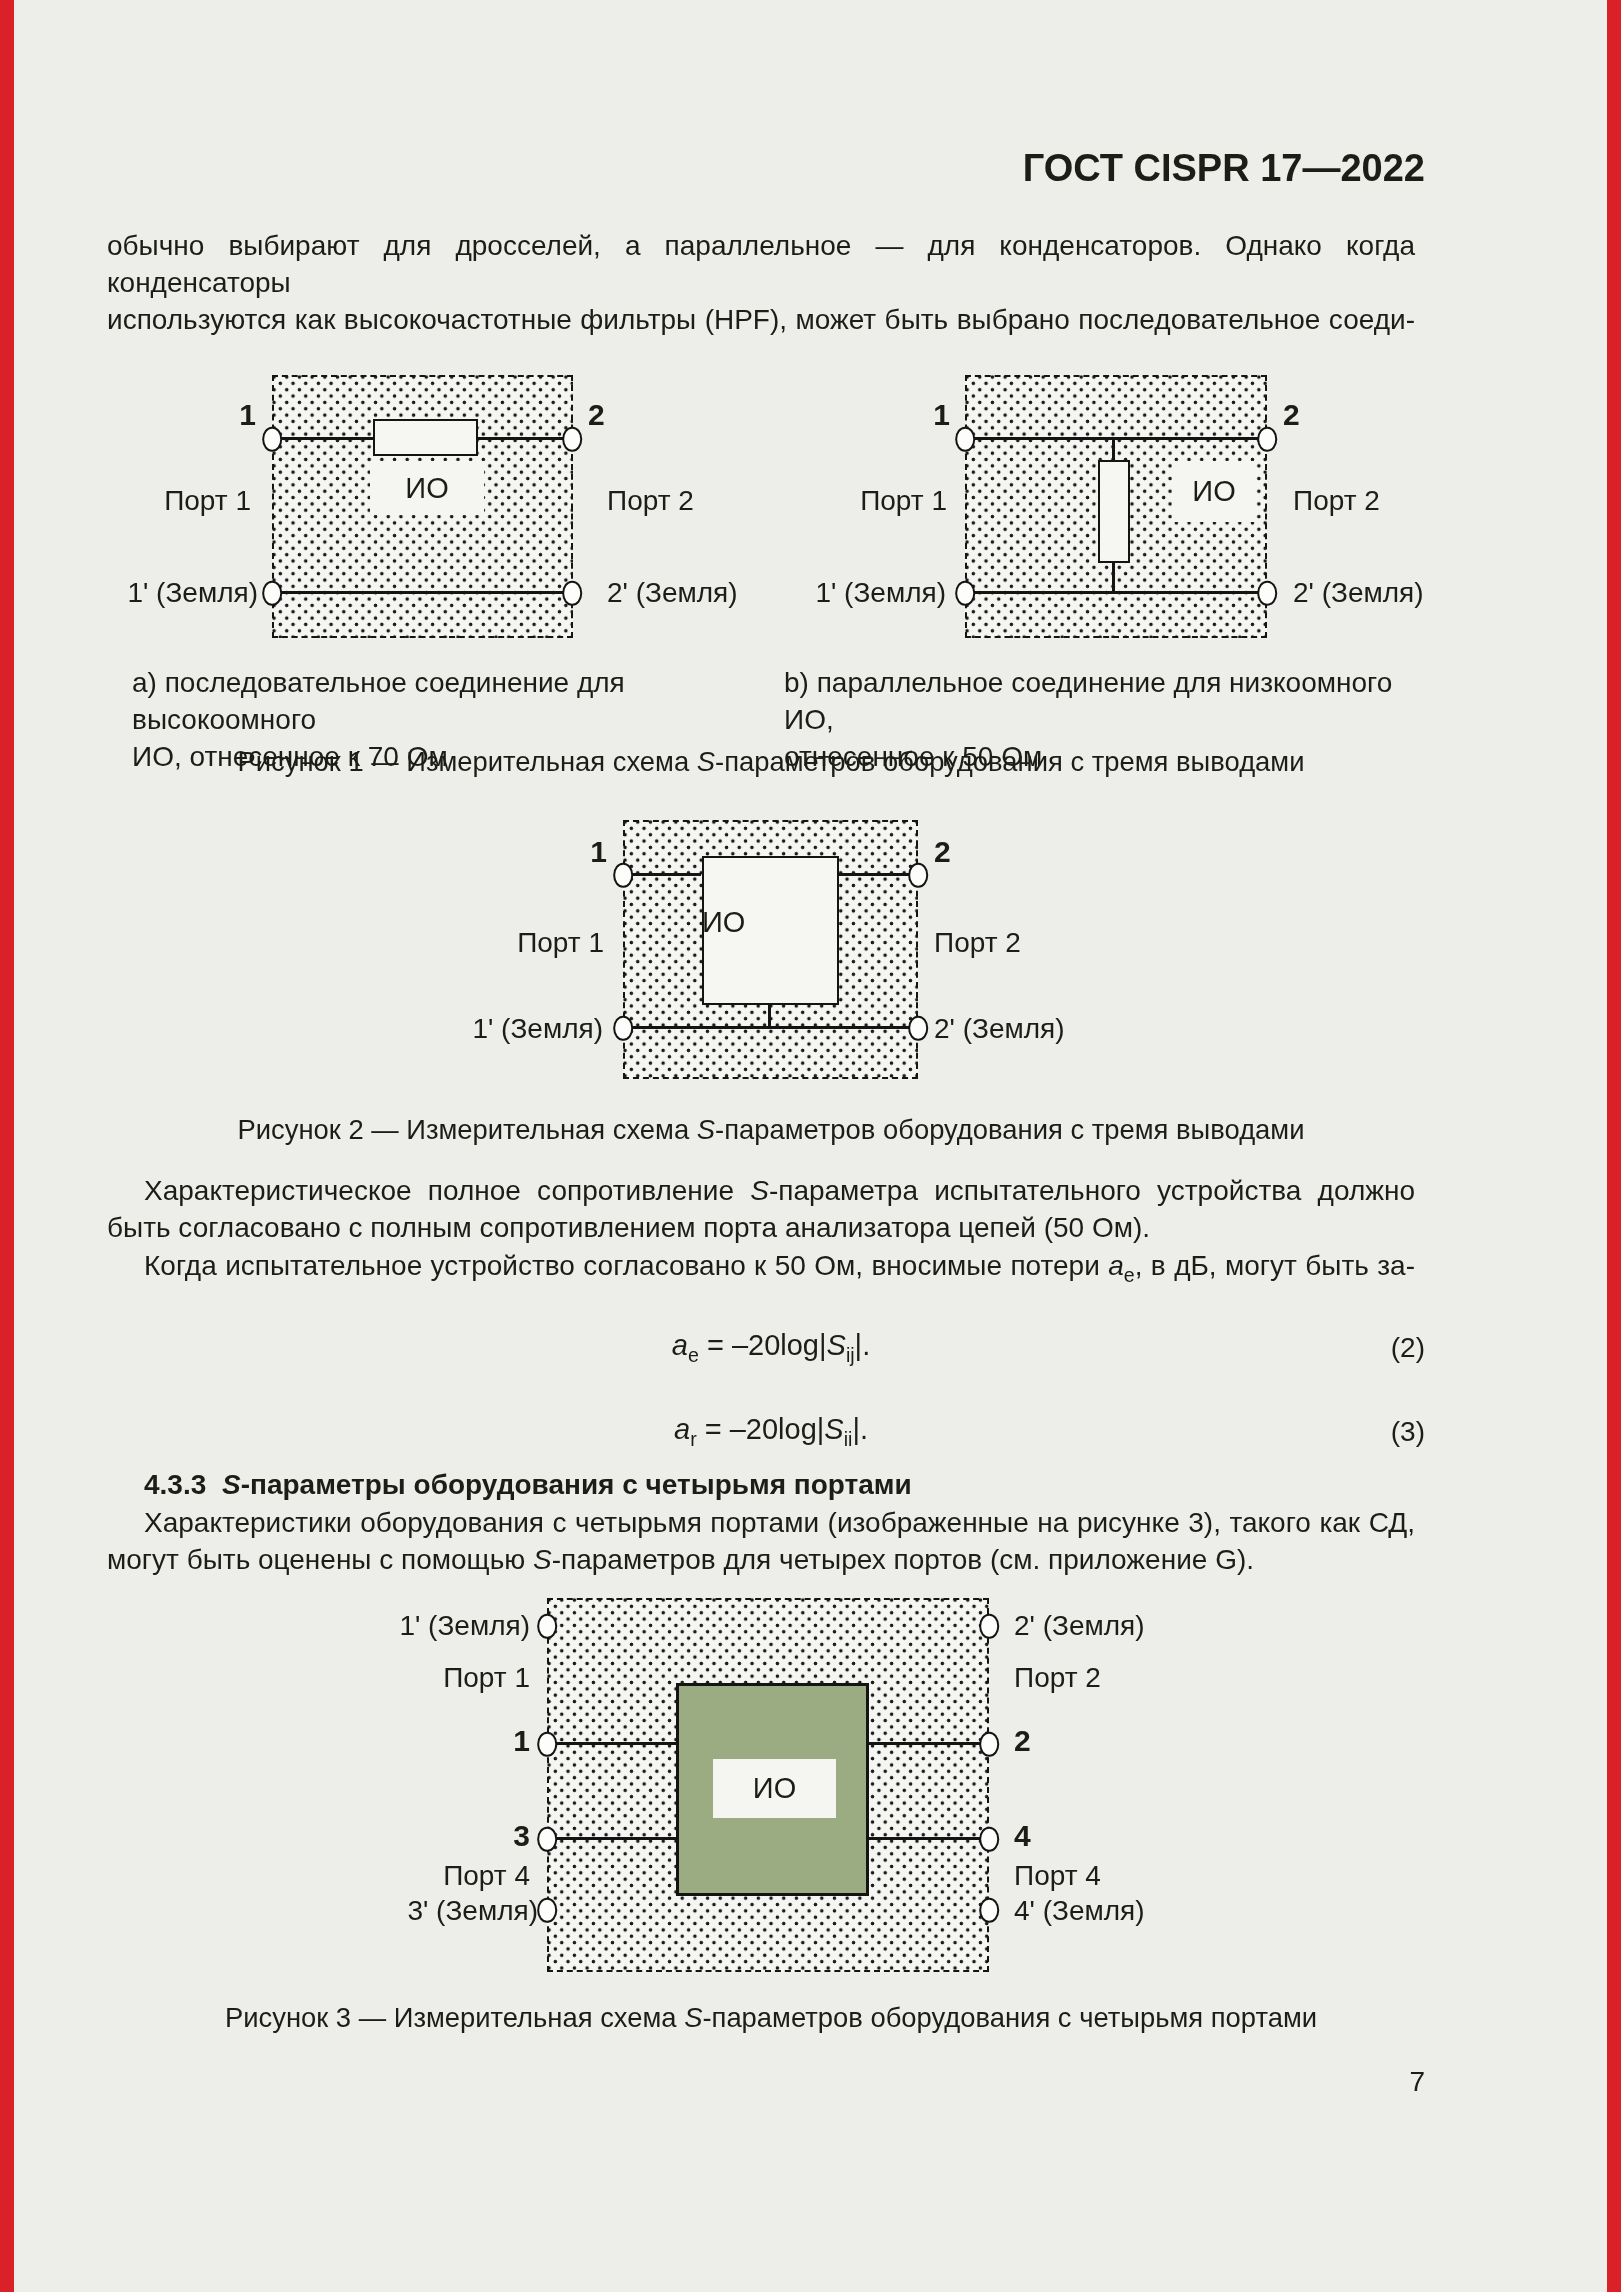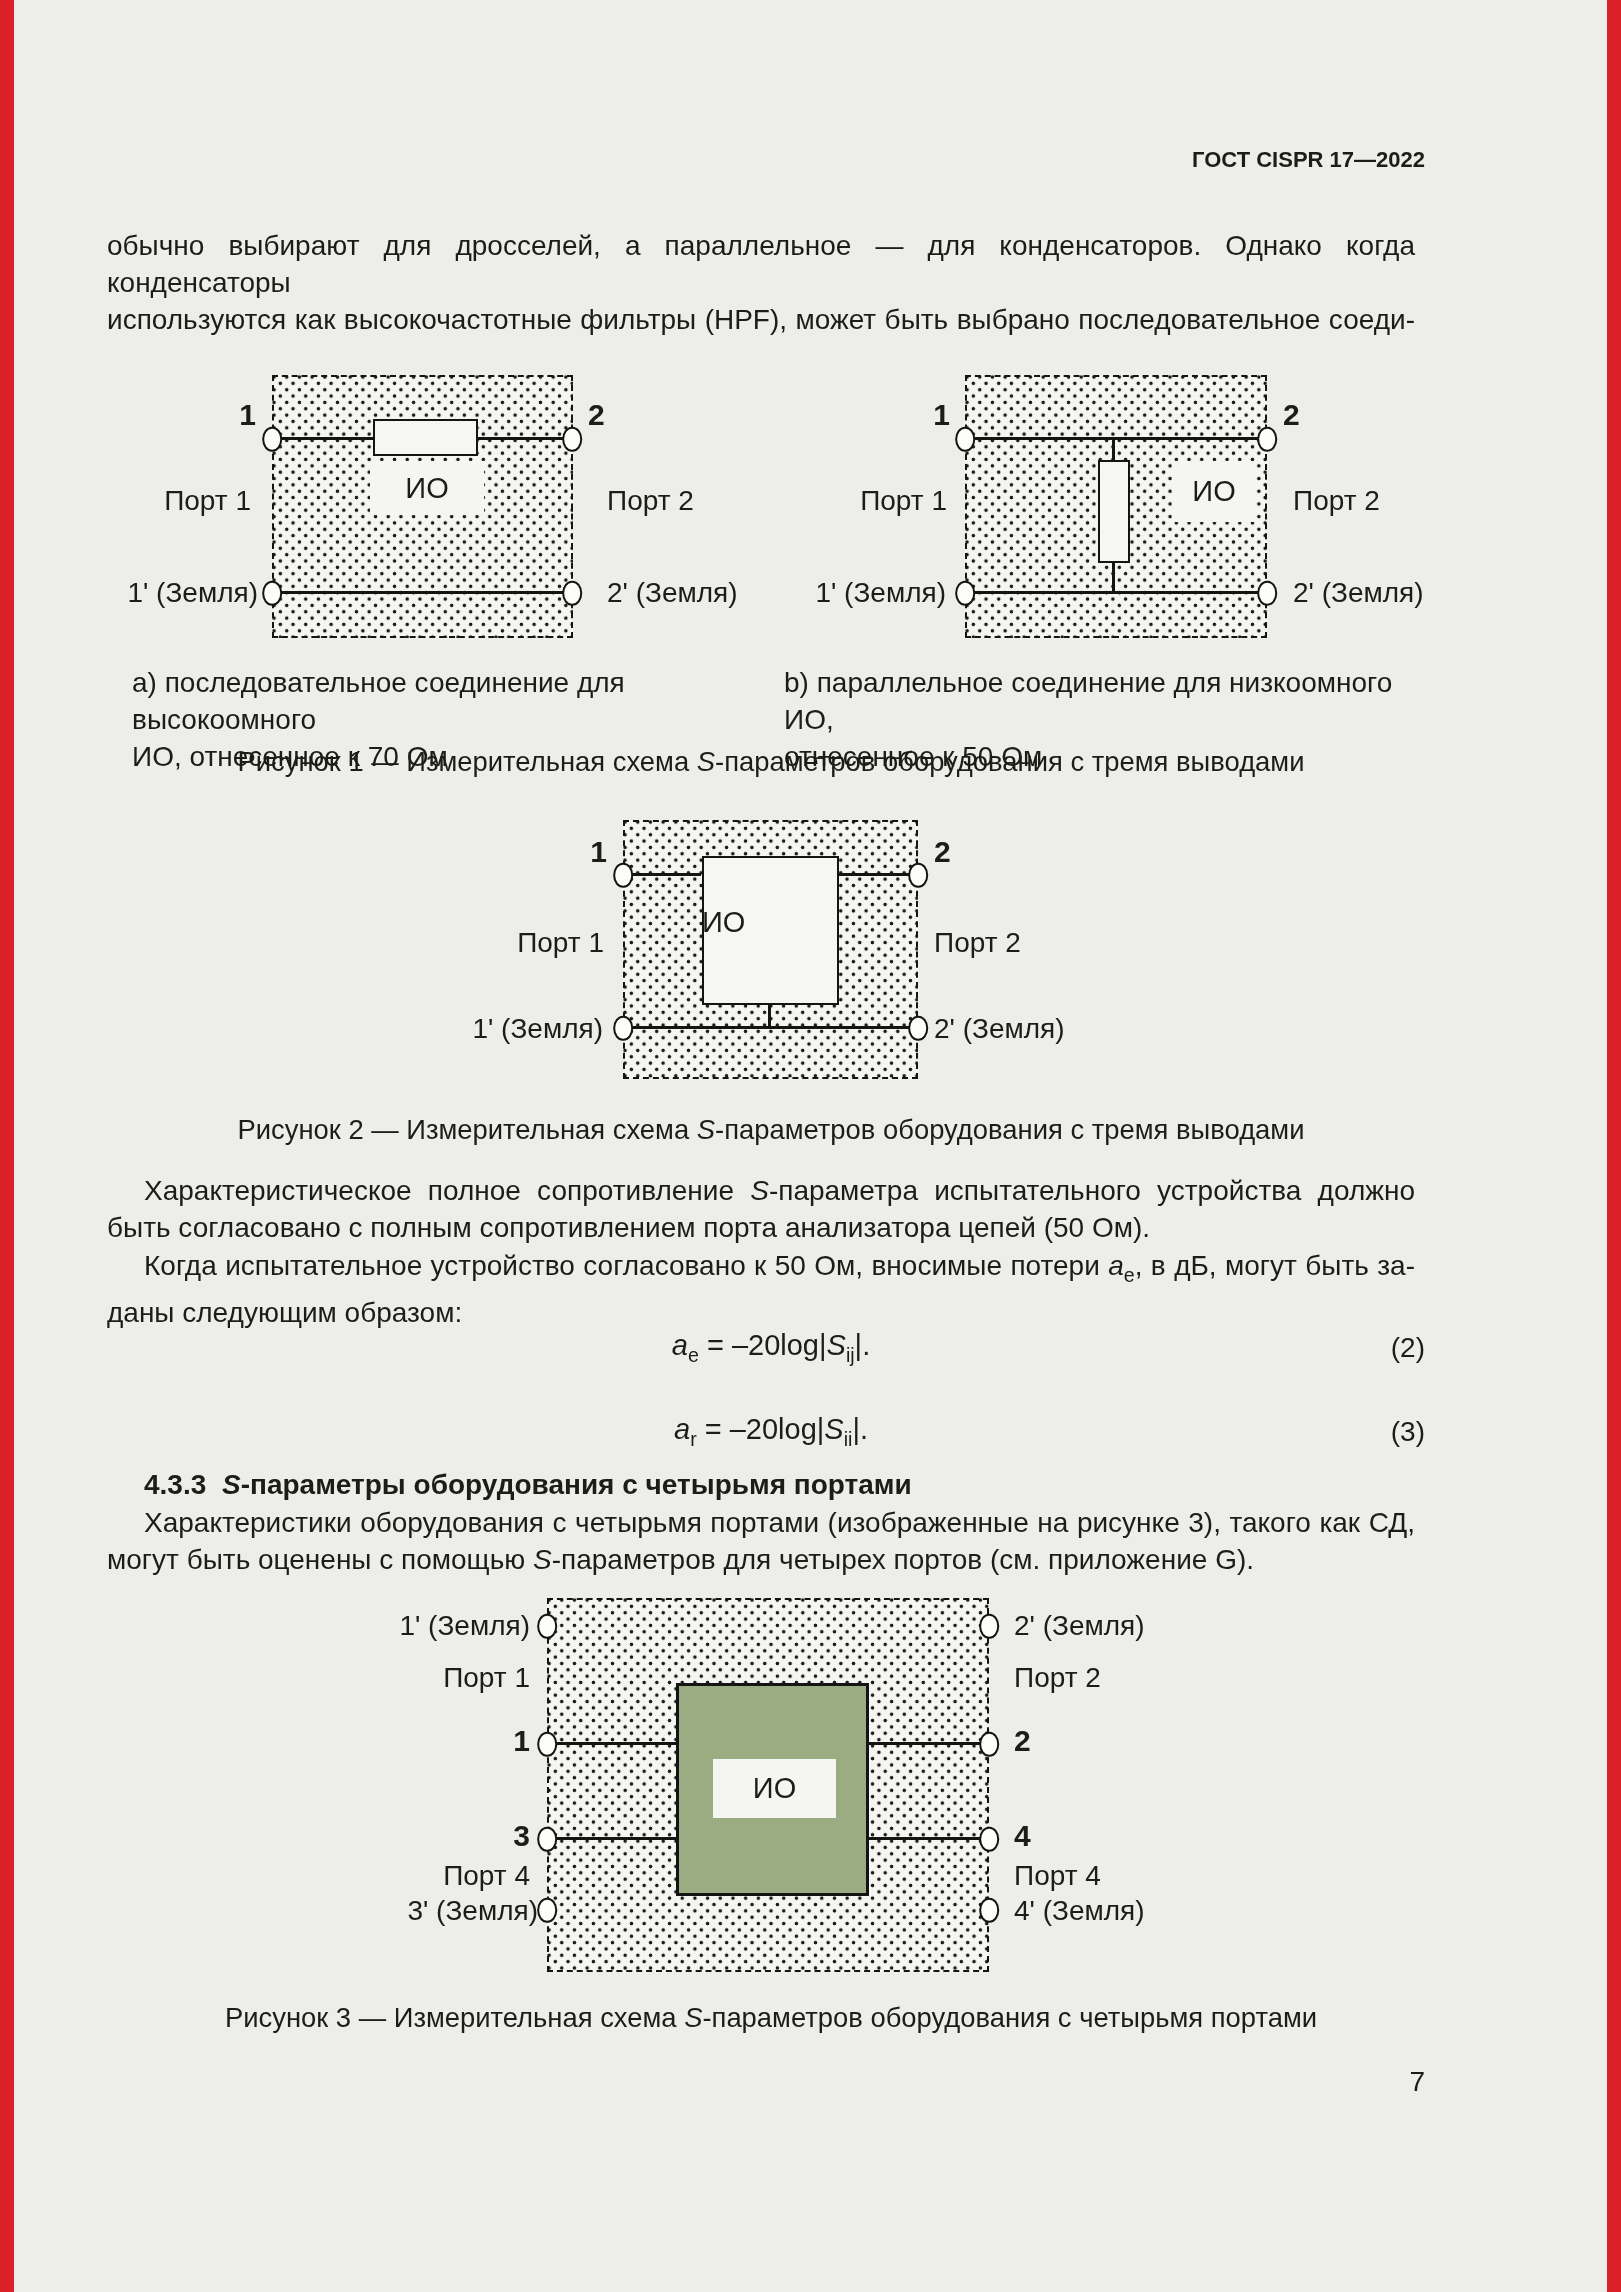--- a/index.html
+++ b/index.html
@@ -10,21 +10,21 @@
   .nw{white-space:nowrap;}
   .blk{position:absolute;left:107px;width:1308px;font-size:28px;line-height:37px;}
   .line{display:block;}
   .just{text-align:justify;text-align-last:justify;}
   .ind{padding-left:37px;}
   .ctr{text-align:left;}
   .ra{text-align:right;}
   .bold{font-weight:bold;}
   .it{font-style:italic;}
   .sb{font-size:19.6px;vertical-align:-6.9px;}
-  .hdr{position:absolute;left:117px;width:1308px;top:147px;font-size:22px;font-weight:bold;text-align:right;}
+  .hdr{position:absolute;left:117px;width:1308px;top:147px;font-size:38px;font-weight:bold;text-align:right;}
   .cap{position:absolute;font-size:27.4px;line-height:37px;text-align:center;}
   .dbox{position:absolute;box-sizing:border-box;border:2.9px dashed #141414;background-color:#f5f5f2;
         background-image:radial-gradient(#1b1b1b 1.6px,transparent 2.1px),
                          radial-gradient(#1b1b1b 1.6px,transparent 2.1px);
         background-size:12.7px 12.7px;background-position:0 0,6.4px 6.4px;z-index:0;}
   .dev{position:absolute;box-sizing:border-box;background:#f6f6f3;border:2.9px solid #141414;z-index:2;}
   .patch{position:absolute;background:#f5f5f2;z-index:2;display:flex;align-items:center;justify-content:center;
          font-size:29px;}
   .green{position:absolute;box-sizing:border-box;background:#9cac82;border:3.9px solid #141414;z-index:2;}
   .hl{position:absolute;height:2.9px;background:#141414;z-index:1;}
@@ -124,21 +124,20 @@
     <span>Рисунок 2 — Измерительная схема </span><span class="it">S</span><span>-параметров оборудования с тремя выводами</span>
   </div>
 
   <div class="blk" style="top:1172px;">
     <span class="line just ind"><span>Характеристическое полное сопротивление </span><span class="it">S</span><span>-параметра испытательного устройства должно</span></span>
     <span class="line">быть согласовано с полным сопротивлением порта анализатора цепей (50 Ом).</span>
   </div>
 
   <div class="blk" style="top:1247px;">
     <span class="line just ind"><span>Когда испытательное устройство согласовано к 50 Ом, вносимые потери </span><span class="it">a</span><span class="sb">e</span><span>, в дБ, могут быть за-</span></span>
-    <span class="line">даны следующим образом:</span>
   </div>
 
   <div class="eq" style="top:1327px;">
     <span class="it">a</span><span class="sb">e</span><span> = –20log|</span><span class="it">S</span><span class="sb">ij</span><span>|.</span>
   </div>
   <div class="eqnum" style="top:1329px;">(2)</div>
 
 
   <div class="eq" style="top:1411px;">
     <span class="it">a</span><span class="sb">r</span><span> = –20log|</span><span class="it">S</span><span class="sb">ii</span><span>|.</span>

